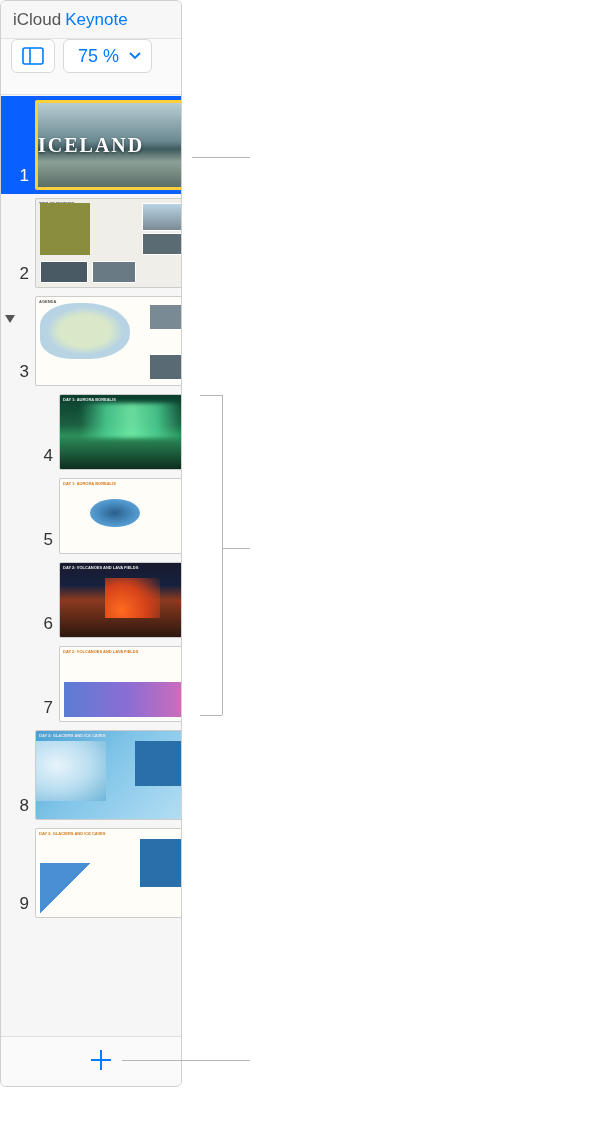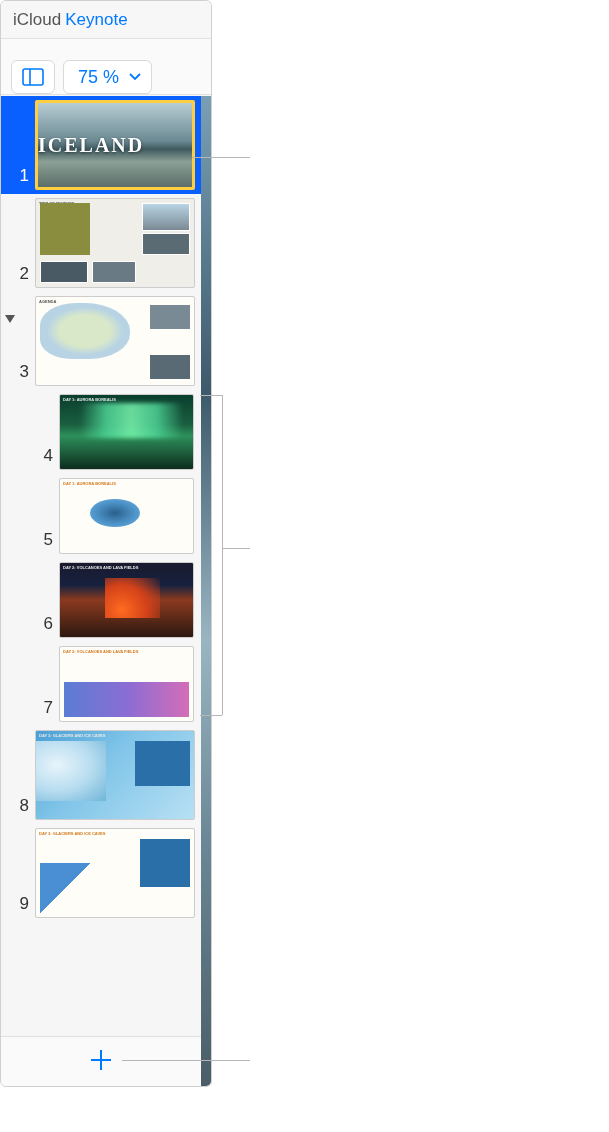--- a/index.html
+++ b/index.html
@@ -4,21 +4,21 @@
   <style>
     * { margin: 0; padding: 0; box-sizing: border-box; }
     body {
       font-family: -apple-system, BlinkMacSystemFont, "Helvetica Neue", Arial, sans-serif;
       background: #fff;
       width: 609px;
       height: 1132px;
       position: relative;
     }
     .app {
-      width: 212px;
+      width: 182px;
       height: 1087px;
       border: 1px solid #d0d0d0;
       border-radius: 6px;
       position: relative;
       background: #f6f6f6;
       overflow: hidden;
     }
     .header {
       height: 38px;
       background: #f7f7f7;
@@ -29,21 +29,21 @@
       font-size: 17px;
       font-weight: 400;
     }
     .header .icloud { color: #555; margin-right: 4px; }
     .header .keynote { color: #007aff; }
     .toolbar {
       height: 56px;
       background: #fafafa;
       border-bottom: 1px solid #e2e2e2;
       display: flex;
-      align-items: flex-end;
+      align-items: flex-start;
       padding: 0 10px;
       gap: 8px;
     }
     .view-btn {
       width: 44px;
       height: 34px;
       border: 1px solid #d9d9d9;
       border-radius: 6px;
       background: #fff;
       display: flex;

